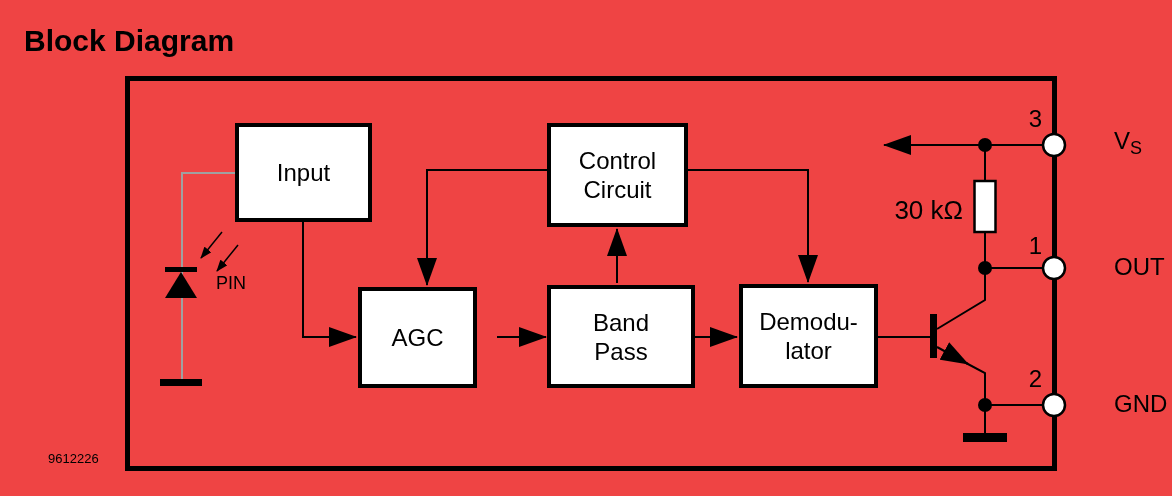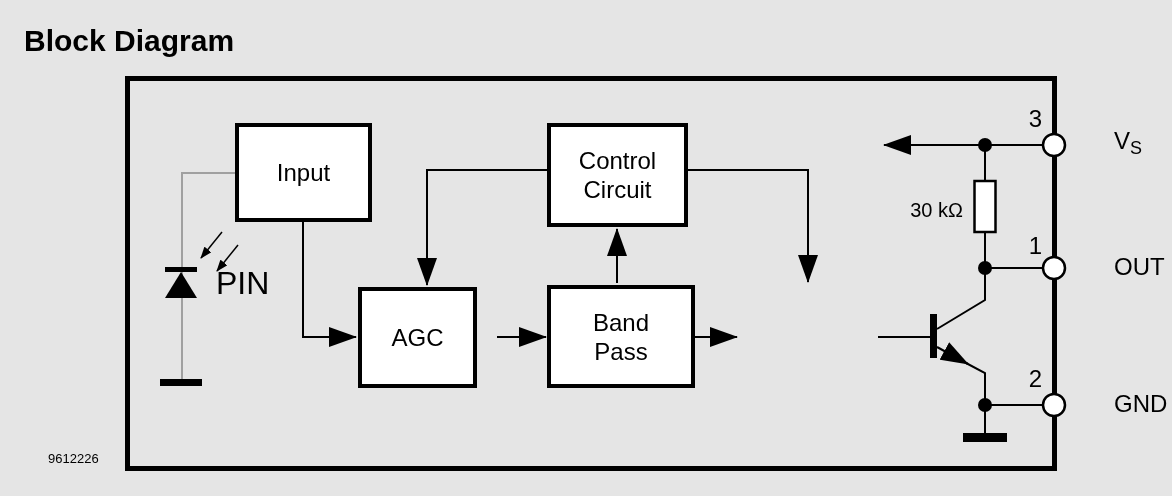--- a/index.html
+++ b/index.html
@@ -1,20 +1,20 @@
 <!DOCTYPE html>
 <html><head>
 <meta charset="utf-8">
 <style>
   html, body { margin: 0; padding: 0; background: #ffffff; }
   .canvas {
     position: relative;
     width: 1172px;
     height: 496px;
-    background: #e5e5e5;
+    background: #ef4444;
     font-family: "Liberation Sans", sans-serif;
     color: #000;
     overflow: hidden;
   }
   .title {
     position: absolute;
     left: 24px; top: 24px;
     font-size: 30px;
     font-weight: bold;
     letter-spacing: 0px;
@@ -48,27 +48,27 @@
     text-align: right;
     z-index: 3;
   }
   .block-input        { left: 235px; top: 123px; width: 137px; height: 99px;  }
   .block-control      { left: 547px; top: 123px; width: 141px; height: 104px; }
   .block-agc          { left: 358px; top: 287px; width: 119px; height: 101px; }
   .block-bandpass     { left: 547px; top: 285px; width: 148px; height: 103px; }
   .block-demodulator  { left: 739px; top: 284px; width: 139px; height: 104px; }
   .float-label {
     position: absolute;
-    font-size: 32px;
+    font-size: 18px;
     line-height: 26px;
     z-index: 3;
     white-space: nowrap;
   }
   .pin-label   { left: 216px; top: 270px; }
-  .res-label   { left: 860px; top: 197px; width: 103px; text-align: right; font-size: 20px; }
+  .res-label   { left: 860px; top: 197px; width: 103px; text-align: right; font-size: 26px; }
   .pin-number  { left: 1002px; width: 40px; text-align: right; font-size: 24px; }
   .pin-num-3   { top: 106px; }
   .pin-num-1   { top: 233px; }
   .pin-num-2   { top: 366px; }
   .pin-name    { left: 1070px; font-size: 24px; margin-left: 44px; }
   .pin-name-vs { top: 128px; }
   .pin-name-out{ top: 254px; }
   .pin-name-gnd{ top: 391px; }
   .sub { font-size: 18px; vertical-align: -5px; }
   .doc-number {
@@ -149,20 +149,24 @@
     <span>Control</span>
     <span>Circuit</span>
   </div>
   <div class="block block-agc">
     <span>AGC</span>
   </div>
   <div class="block block-bandpass">
     <span>Band</span>
     <span>Pass</span>
   </div>
+  <div class="block block-demodulator">
+    <span>Demodu-</span>
+    <span>lator</span>
+  </div>
 
   <span class="float-label pin-label">PIN</span>
   <span class="float-label res-label">30 kΩ</span>
 
   <span class="float-label pin-number pin-num-3">3</span>
   <span class="float-label pin-number pin-num-1">1</span>
   <span class="float-label pin-number pin-num-2">2</span>
 
   <span class="float-label pin-name pin-name-vs"><span>V</span><span class="sub">S</span></span>
   <span class="float-label pin-name pin-name-out">OUT</span>

